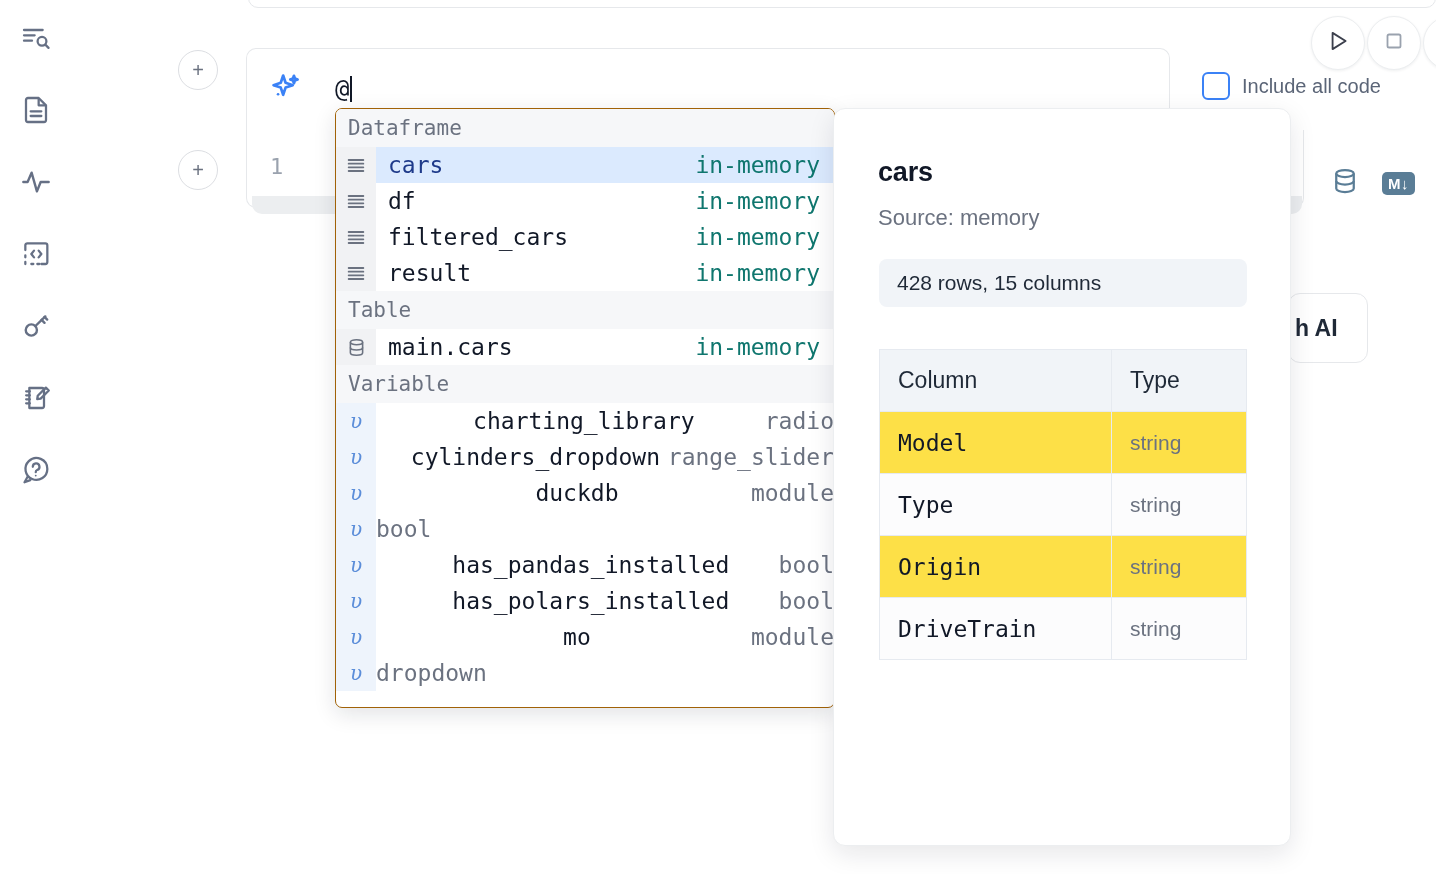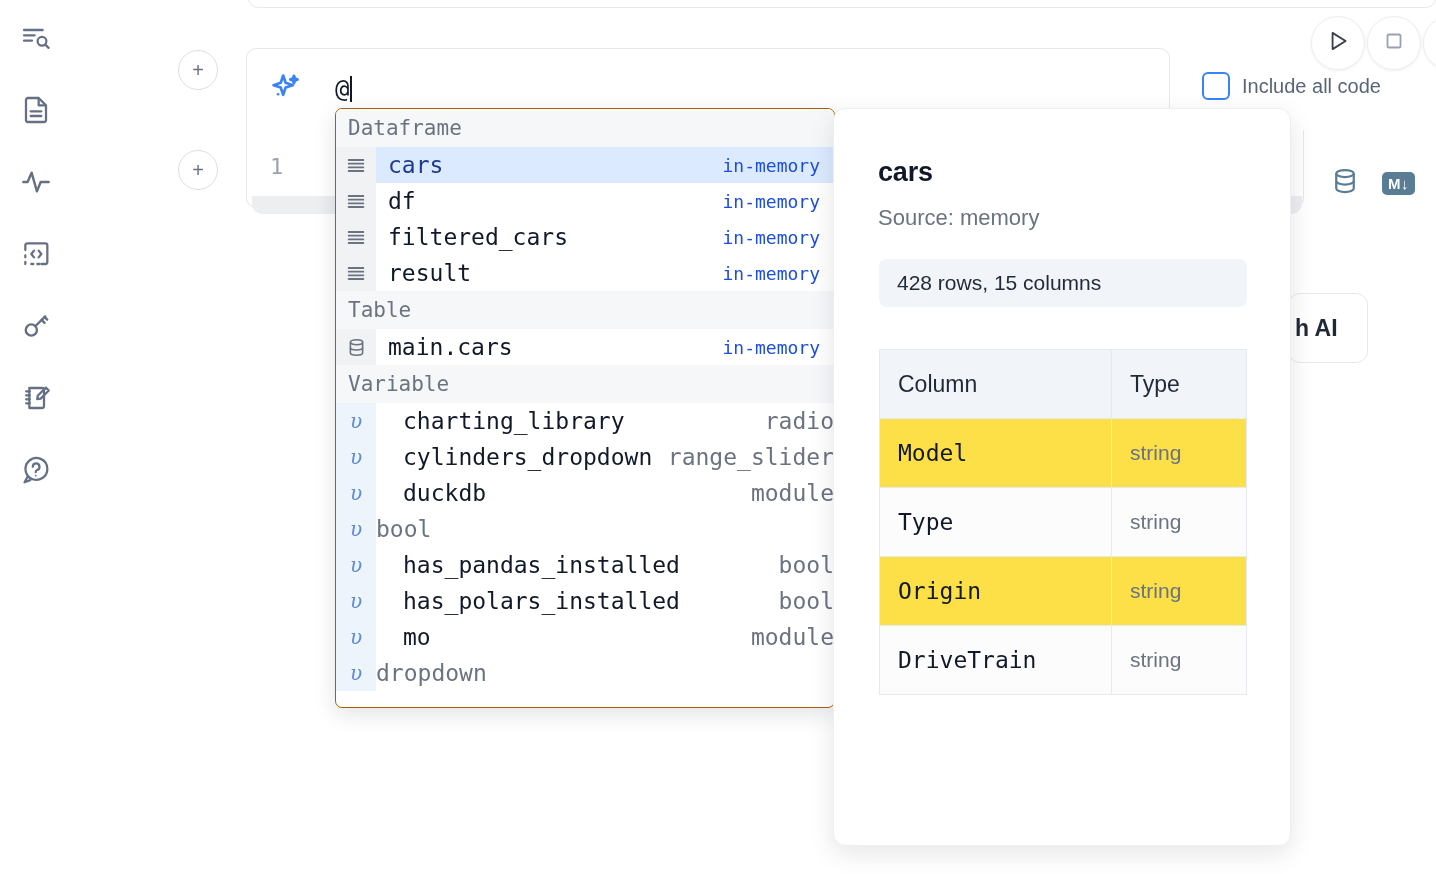--- a/index.html
+++ b/index.html
@@ -127,28 +127,29 @@
   .ac-label {
     flex: 1 1 auto; height: 36px; display: flex; align-items: center;
     padding-left: 12px;
     font-family: "DejaVu Sans Mono", monospace; font-size: 23px; color: #111827;
     white-space: nowrap;
   }
   .ac-row.sel .ac-label { color: #1e3a8a; }
   .ac-meta {
     flex: 0 0 auto; height: 36px; display: flex; align-items: center;
     padding-right: 14px;
-    font-family: "DejaVu Sans Mono", monospace; font-size: 18px; color: #1d4ed8;
+    font-family: "DejaVu Sans Mono", monospace; font-size: 23px; color: #0f766e;
     white-space: nowrap;
   }
   .ac-vbody { flex: 1 1 auto; display: flex; align-items: center; height: 36px; padding-right: 0; }
   .ac-vlabel {
     flex: 1 1 auto; padding-left: 27px;
     font-family: "DejaVu Sans Mono", monospace; font-size: 23px; color: #111827;
     white-space: nowrap;
+    text-align: center;
   }
   .ac-vmeta {
     flex: 0 0 auto; padding-right: 0px;
     font-family: "DejaVu Sans Mono", monospace; font-size: 23px; color: #6b7280;
     white-space: nowrap;
   }
 
   
   .detail {
     position: absolute; left: 833px; top: 108px; width: 458px; height: 738px;
@@ -168,21 +169,21 @@
     position: absolute; left: 45px; top: 150px; width: 368px; height: 48px;
     background: #f1f4f8; border-radius: 8px;
     display: flex; align-items: center; padding-left: 18px;
     font-size: 21px; color: #1f2937;
   }
   .detail-table {
     position: absolute; left: 45px; top: 240px; width: 368px;
     border: 1px solid #e6eaf0; border-collapse: collapse;
   }
   .detail-table th, .detail-table td {
-    border: 1px solid #e6eaf0; text-align: left; height: 69px;
+    border: 1px solid #e6eaf0; text-align: left; height: 62px;
     padding-left: 18px; vertical-align: middle;
   }
   .detail-table th {
     background: #f1f4f8; font-weight: normal; font-size: 23px; color: #1f2937;
   }
   .detail-table td.col-name {
     font-family: "DejaVu Sans Mono", monospace; font-size: 23px; color: #111827;
     background: #fcfcfd;
   }
   .detail-table td.col-type { font-size: 21px; color: #6b7280; background: #fcfcfd; }

